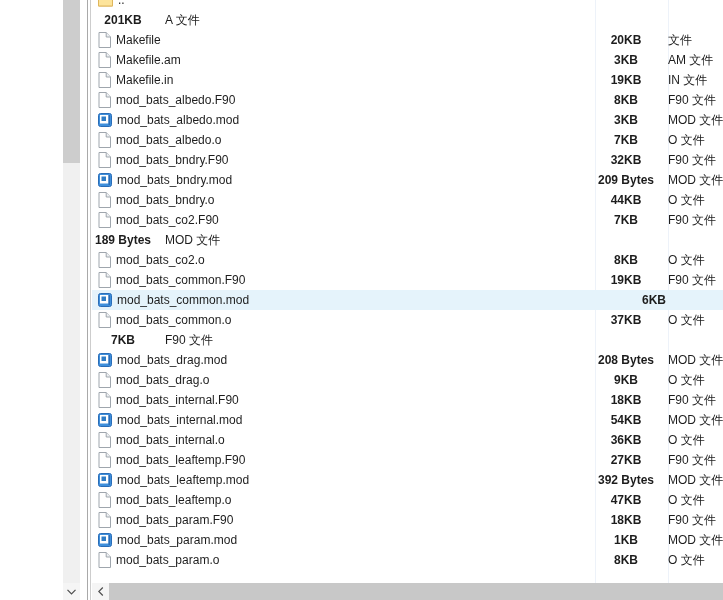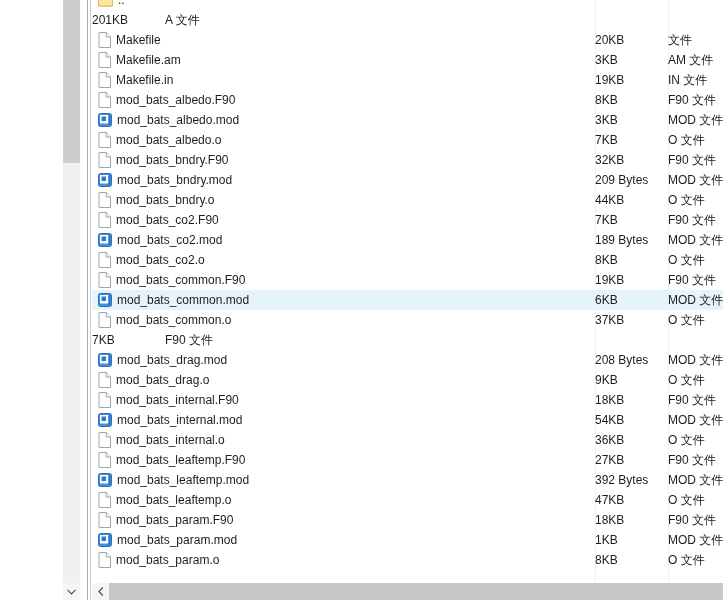--- a/index.html
+++ b/index.html
@@ -14,25 +14,25 @@
         display:flex;align-items:center;justify-content:center;}
   
   .pdiv{position:absolute;top:0;width:1px;height:600px;}
   .pdiv1{left:87px;background:#a9a9a9;}
   .pdiv2{left:90px;background:#cdcdcd;}
   
   .list{position:absolute;left:92px;top:0;width:631px;height:583px;background:#fff;overflow:hidden;}
   .coldiv{position:absolute;top:0;width:1px;height:583px;background:#edf2f9;}
   .rows{position:absolute;left:0;top:-10px;width:631px;}
   .row{display:flex;align-items:center;width:631px;height:20px;white-space:nowrap;}
-  .row.selected{background:#e5f3fb;}
+  .row.selected{background:#e5f3fb;gap:28px;}
   .name-cell{display:flex;align-items:center;width:503px;flex:none;overflow:hidden;}
   .icon{flex:none;margin-left:6px;display:flex;align-items:center;}
   .name{margin-left:5px;overflow:hidden;}
-  .size{width:73px;flex:none;box-sizing:border-box;text-align:left;padding-right:11px;}
+  .size{width:73px;flex:none;box-sizing:border-box;text-align:center;padding-right:11px;font-weight:bold;}
   .type{flex:none;}
   
   .hscroll{position:absolute;left:92px;top:583px;width:631px;height:17px;background:#f5f5f5;}
   .hbtn{position:absolute;left:0;top:0;width:17px;height:17px;display:flex;align-items:center;justify-content:center;}
   .hthumb{position:absolute;left:17px;top:0;width:614px;height:17px;background:#c8c8c8;}
 </style>
 </head>
 <body>
 
 <div id="screen">
@@ -219,32 +219,20 @@
           <path d="M8.2 0.5 v4.5 h4.3" fill="#eef1f4" stroke="#9fa6ad"></path>
         </svg>
       </span>
 
       <span class="name">mod_bats_co2.F90</span>
     </div>
     <div class="size">7KB</div>
     <div class="type">F90 文件</div>
   </div>
         <div class="row">
-    <div class="name-cell">
-
-      <span class="icon">
-        <svg width="14" height="14" viewBox="0 0 14 14">
-          <rect x="0.5" y="0.5" width="13" height="13" rx="2" fill="#3f8fdb" stroke="#2a6db8"></rect>
-          <rect x="2" y="2" width="8.5" height="8.5" fill="#ffffff"></rect>
-          <rect x="3.5" y="3.5" width="4.5" height="4.5" fill="#2f7cc4"></rect>
-          <rect x="10.5" y="2" width="1.5" height="10" fill="#2a6db8"></rect>
-        </svg>
-      </span>
-      <span class="name">mod_bats_co2.mod</span>
-    </div>
     <div class="size">189 Bytes</div>
     <div class="type">MOD 文件</div>
   </div>
         <div class="row">
     <div class="name-cell">
 
       <span class="icon">
         <svg width="13" height="16" viewBox="0 0 13 16">
           <path d="M1 0.5 h7.2 l4.3 4.5 v10.5 h-11.5 Z" fill="#ffffff" stroke="#9fa6ad"></path>
           <path d="M8.2 0.5 v4.5 h4.3" fill="#eef1f4" stroke="#9fa6ad"></path>

